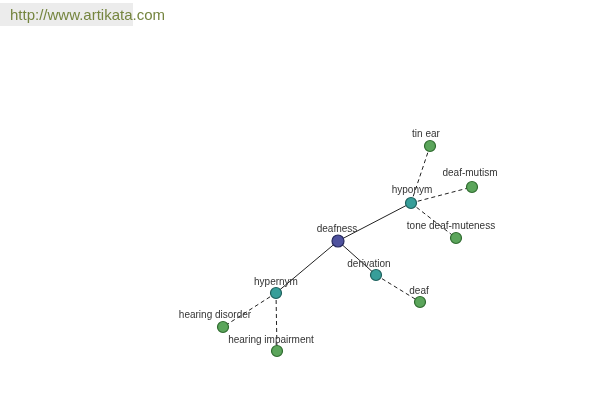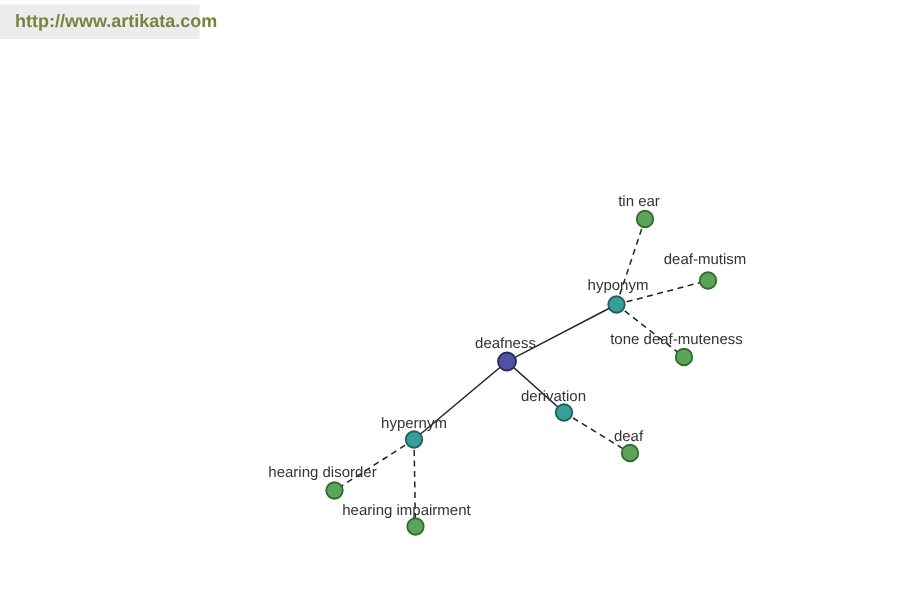--- a/index.html
+++ b/index.html
@@ -17,24 +17,23 @@
   }
   #url-badge {
     position: absolute;
     left: 0;
     top: 3px;
     width: 123px;
     height: 23px;
     padding-left: 10px;
     background: #ececec;
     color: #75853f;
-    font-size: 12px;
+    font-size: 15px;
     line-height: 23px;
     white-space: nowrap;
-    font-weight: bold;
   }
   #graph {
     position: absolute;
     left: 0;
     top: 0;
   }
   #graph text {
     font-family: "Liberation Sans", sans-serif;
     font-size: 10px;
     fill: #333333;

